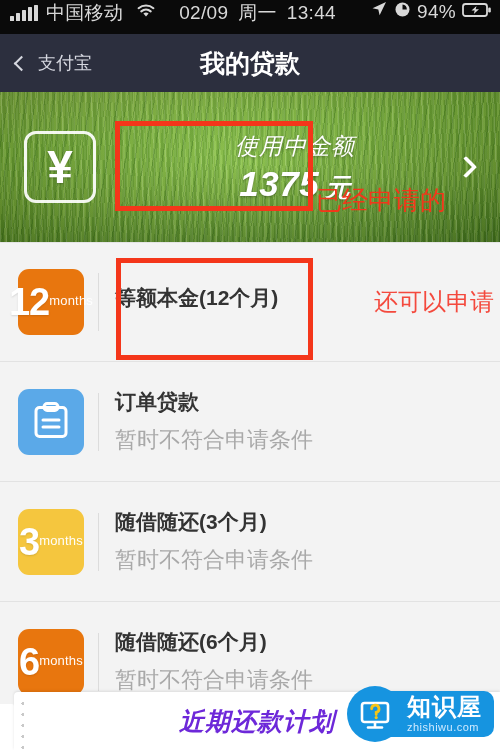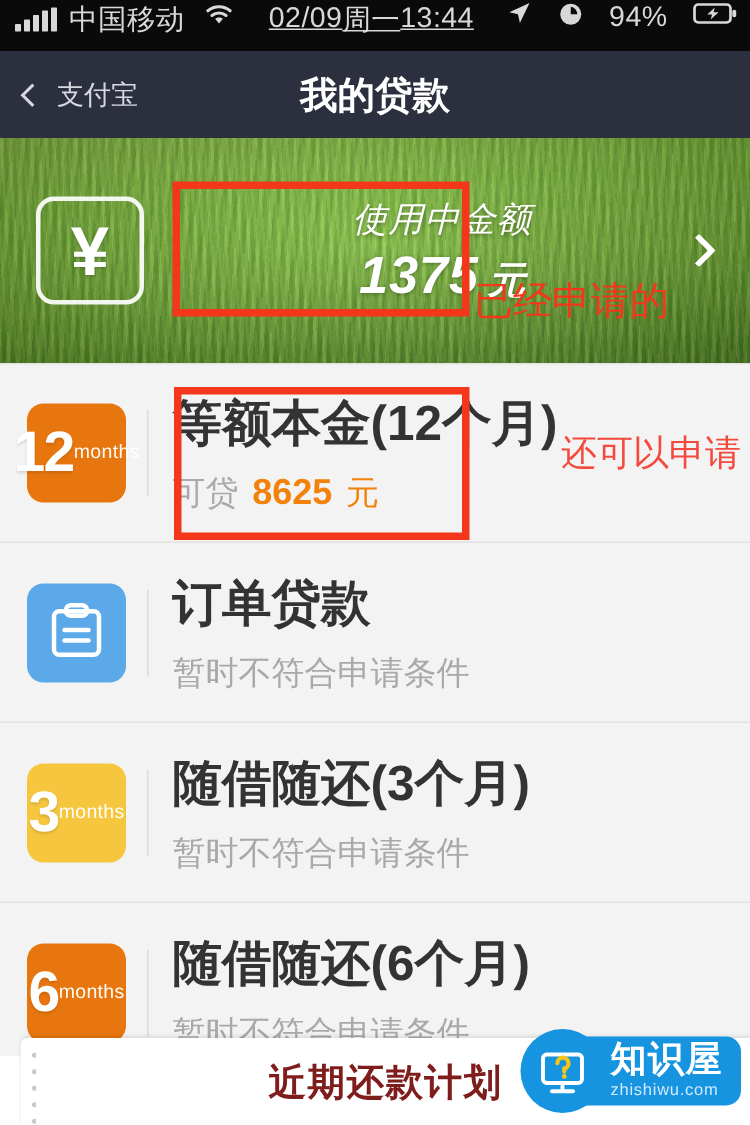--- a/index.html
+++ b/index.html
@@ -11,22 +11,22 @@
   }
   #phone { position: relative; width: 500px; height: 750px; overflow: hidden; }
 
   
   .statusbar {
     height: 34px; background: #0a0a0a; color: #d8d8d8;
     display: flex; align-items: flex-start; padding: 0 8px 0 10px;
     font-size: 19px; letter-spacing: .3px;
   }
   .sb-left { display: flex; align-items: center; gap: 8px; }
-  .sb-right { display: flex; align-items: center; gap: 17px; margin-left: auto; }
-  .sb-mid { display: flex; align-items: center; margin-left: 22px; text-decoration: underline; }
+  .sb-right { display: flex; align-items: center; gap: 6px; margin-left: auto; }
+  .sb-mid { display: flex; align-items: center; gap: 10px; margin-left: 22px; }
   .signal { display: flex; align-items: flex-end; gap: 2px; height: 15px; }
   .signal i { width: 4px; background: #d8d8d8; display: block; border-radius: .5px; }
   .signal i:nth-child(1){height:5px}.signal i:nth-child(2){height:8px}
   .signal i:nth-child(3){height:11px}.signal i:nth-child(4){height:14px}
   .signal i:nth-child(5){height:16px}
   .carrier { font-size: 19px; }
   .clocktime, .sb-date, .sb-day, .batt-pct { font-size: 19px; }
 
   
   .navbar {
@@ -99,41 +99,41 @@
   }
   .badge .num { font-size: 38px; font-weight: 700; letter-spacing: -1px;
                 text-shadow: 0 1px 2px rgba(0,0,0,.13); }
   .badge .mon { font-size: 13px; margin-top: -3px; letter-spacing: .2px; opacity: .97; }
   .badge.orange { background: #e8760e; }
   .badge.yellow { background: #f5c63e; }
   .badge.clip   { background: #5ba9e8; }
   .clip-svg { width: 44px; height: 44px; display:block; }
   .vline { width: 1px; height: 58px; background: #dcdcdc; margin: 0 16px 0 14px; flex:none; }
   .row-text { flex: 1; }
-  .row-title { font-size: 33px; color: #333; font-weight: 600; margin-bottom: 9px; }
+  .row-title { font-size: 21px; color: #333; font-weight: 600; margin-bottom: 9px; }
   .row-sub { font-size: 22px; color: #a9a9a9; }
   .row-sub .amt { color: #f2820a; font-weight: 700; font-size: 24px; margin: 0 3px; }
   .row-sub .amt-unit { color: #f2820a; }
   .row-note {
     font-size: 24px; color: #f4493d; padding-right: 6px; white-space: nowrap;
   }
 
   
   .sheet {
     position: absolute; left: 14px; right: 0; bottom: 0; height: 58px;
     background: #fff; border-top-left-radius: 4px;
     box-shadow: 0 -1px 3px rgba(0,0,0,.10);
     display: flex; align-items: center; justify-content: center;
   }
   .sheet-perf {
     position: absolute; left: 6px; top: 6px; bottom: 0; width: 4px;
     background-image: radial-gradient(circle, #c9c9c9 1.6px, transparent 1.7px);
     background-size: 6px 11px; background-repeat: repeat-y;
   }
-  .sheet-title { font-size: 25px; font-weight: 600; color: #7f1d1d; letter-spacing: 1px; }
+  .sheet-title { font-size: 25px; font-weight: 600; color: #6d28d9; letter-spacing: 1px; font-style: italic; }
   .sheet-left-stub {
     position: absolute; left: 0; bottom: 0; width: 14px; height: 46px;
     background: #fff; border-top-right-radius: 2px;
   }
 
   
   .wm {
     position: absolute; right: 6px; bottom: 8px;
     display: flex; align-items: center; height: 56px; z-index: 40;
   }
@@ -232,25 +232,20 @@
   <div class="list">
 
     <div class="row">
       <div class="badge orange">
         <span class="num">12</span>
         <span class="mon">months</span>
       </div>
       <div class="vline"></div>
       <div class="row-text">
         <div class="row-title">等额本金(12个月)</div>
-        <div class="row-sub">
-          <span>可贷</span>
-          <span class="amt">8625</span>
-          <span class="amt-unit">元</span>
-        </div>
       </div>
       <div class="row-note">还可以申请</div>
     </div>
 
     <div class="row">
       <div class="badge clip">
         <svg class="clip-svg" viewBox="0 0 44 44">
           <rect x="7" y="7.5" width="30" height="29" rx="3.5" fill="none" stroke="#fff" stroke-width="3"></rect>
           <rect x="15" y="3.5" width="14" height="7" rx="3.2" fill="none" stroke="#fff" stroke-width="3"></rect>
           <line x1="14" y1="20" x2="30" y2="20" stroke="#fff" stroke-width="3" stroke-linecap="round"></line>

